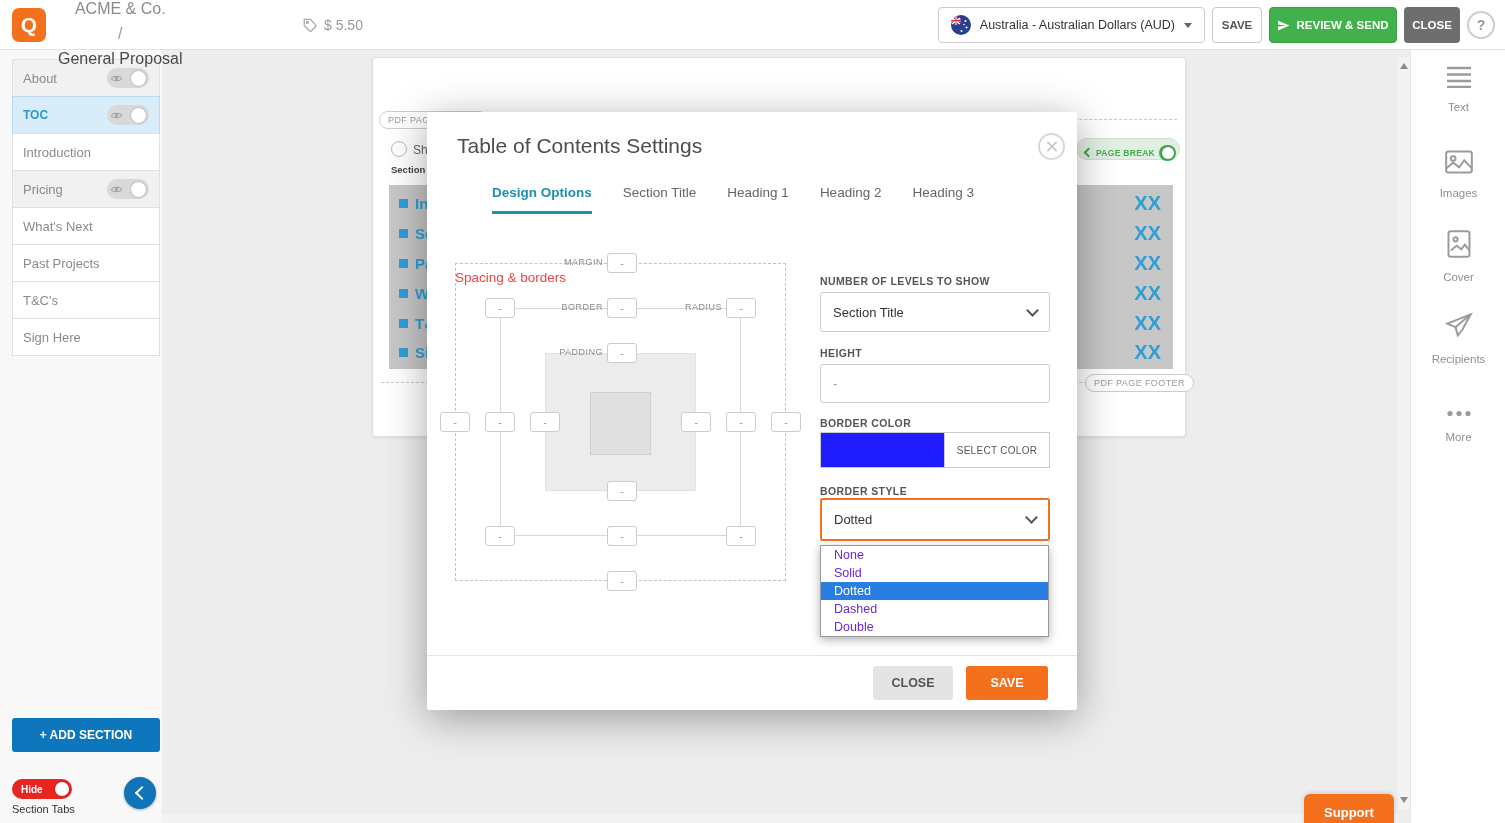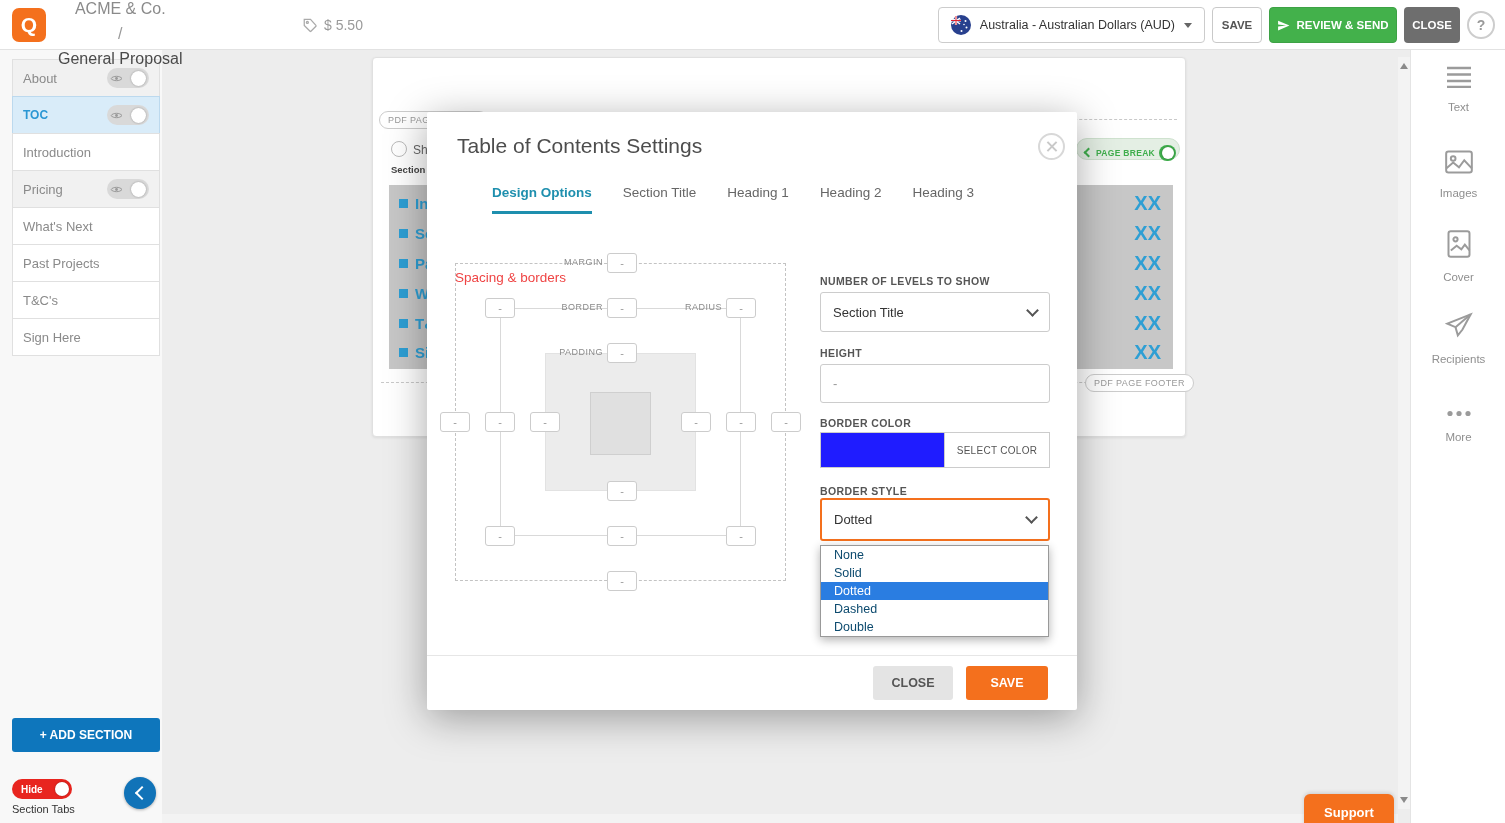--- a/index.html
+++ b/index.html
@@ -94,21 +94,21 @@
   .form-label{position:absolute;left:0;font-size:10.5px;font-weight:bold;color:#555;letter-spacing:.4px;white-space:nowrap;}
   .select-box{position:absolute;left:0;width:230px;border:1px solid #ccc;border-radius:3px;background:#fff;display:flex;align-items:center;justify-content:space-between;padding:0 12px;font-size:13px;color:#333;box-sizing:border-box;cursor:pointer;}
   .chev-down{width:7px;height:7px;border-right:2px solid #555;border-bottom:2px solid #555;transform:rotate(45deg);margin-top:-4px;flex:none;}
   #height-input{position:absolute;left:0;top:89px;width:230px;height:39px;border:1px solid #ccc;border-radius:3px;box-sizing:border-box;padding:0 12px;font-size:13px;color:#999;font-family:inherit;outline:none;}
   #color-row{position:absolute;left:0;top:157px;width:230px;height:36px;display:flex;border-radius:15px;}
   #color-swatch{width:125px;height:36px;box-sizing:border-box;border:1px solid #ccc;cursor:pointer;}
   #select-color-btn{width:105px;height:36px;box-sizing:border-box;border:1px solid #ccc;border-left:none;background:#fff;font-size:10px;color:#555;letter-spacing:.3px;display:flex;align-items:center;justify-content:center;cursor:pointer;white-space:nowrap;}
   #style-select{top:223px;height:43px;border:2px solid #f4701d;}
   #levels-select{top:17px;height:40px;}
   #style-dropdown{position:absolute;left:0;top:270px;width:229px;background:#fff;border:1px solid #999;box-shadow:0 3px 9px rgba(0,0,0,.3);box-sizing:border-box;}
-  .opt{height:18px;line-height:18px;font-size:12.5px;color:#0c4a6e;padding-left:13px;cursor:pointer;}
+  .opt{height:18px;line-height:18px;font-size:12.5px;color:#6d28d9;padding-left:13px;cursor:pointer;}
   .opt.selected{background:#2a7de1;color:#fff;}
   #modal-footer{position:absolute;left:0;top:543px;width:650px;height:55px;border-top:1px solid #e6e6e6;box-sizing:border-box;display:flex;align-items:center;justify-content:flex-end;gap:13px;padding-right:29px;}
   .m-btn{height:34px;border:none;border-radius:3px;font-size:12.5px;font-weight:bold;font-family:inherit;cursor:pointer;}
   #modal-close-btn{width:80px;background:#e4e4e4;color:#555;}
   #modal-save-btn{width:82px;background:#f4701d;color:#fff;}
 
   
   #support-btn{position:absolute;left:1304px;top:794px;width:90px;height:37px;background:#f4701d;color:#fff;font-size:13px;font-weight:bold;border:none;border-radius:6px 6px 0 0;cursor:pointer;z-index:60;box-shadow:0 -1px 4px rgba(0,0,0,.15);}
 </style>
 </head>

